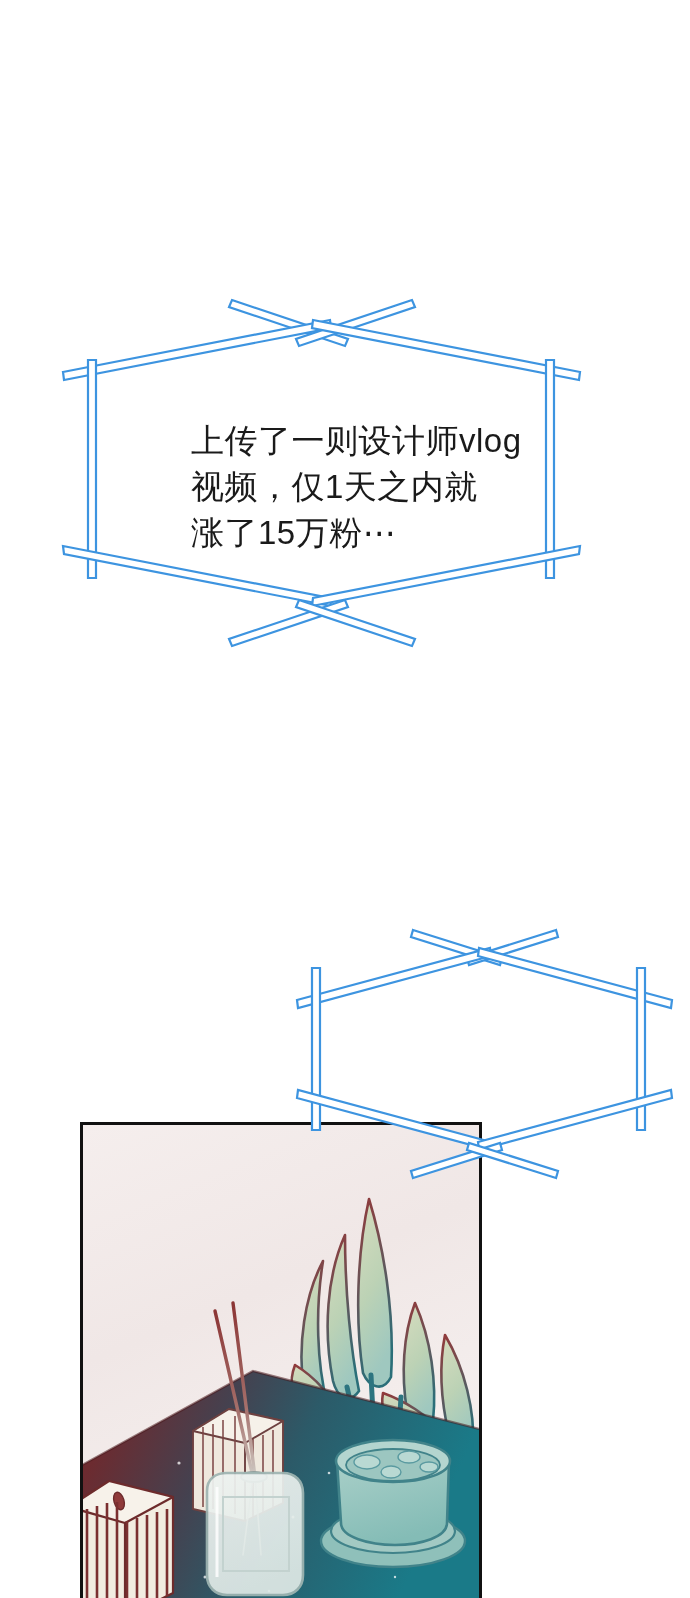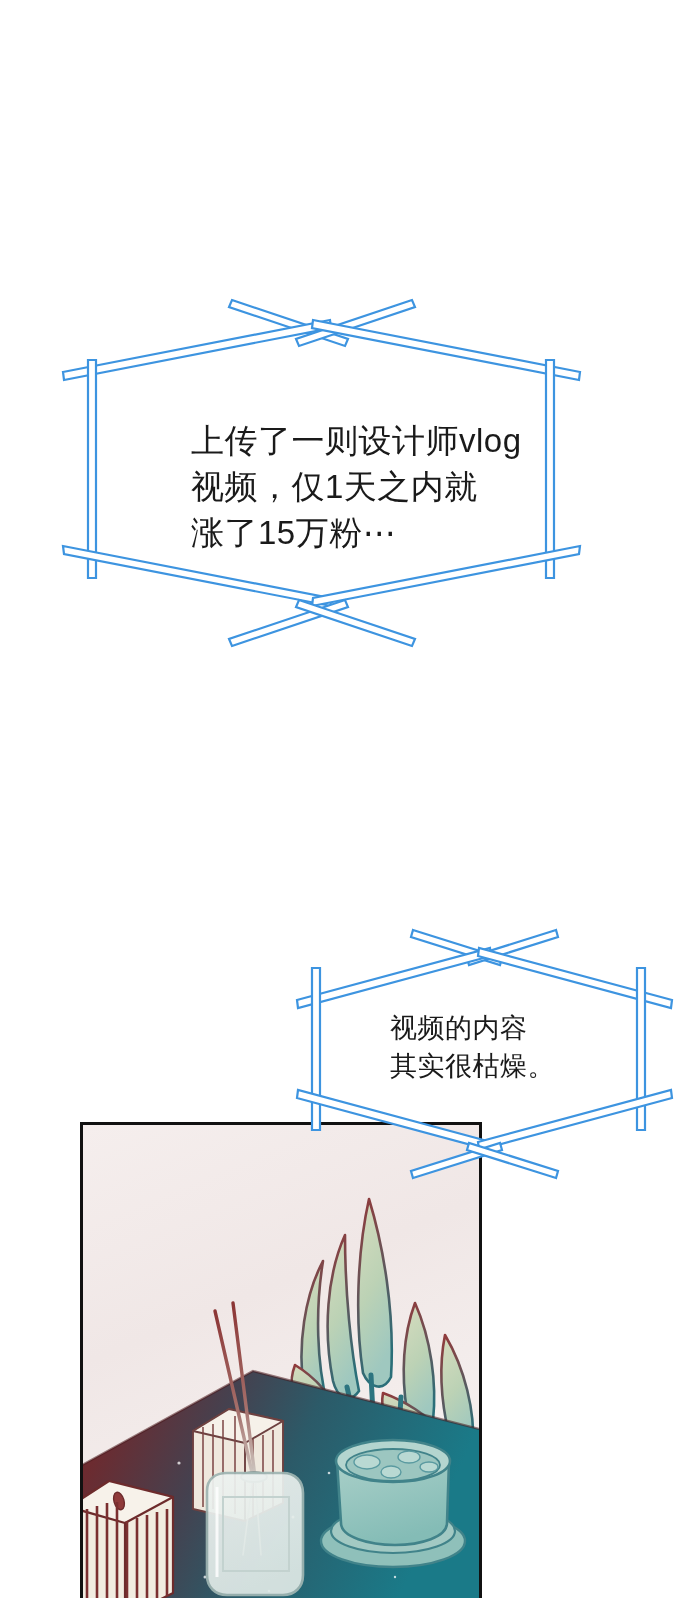--- a/index.html
+++ b/index.html
@@ -277,16 +277,14 @@
 
       <polygon points="297,1098 490,1150 491,1142 298,1090"></polygon>
 
       <polygon points="672,1098 479,1150 478,1142 671,1090"></polygon>
 
       <polygon points="413,1178 502,1150 500,1143 411,1171"></polygon>
 
       <polygon points="556,1178 467,1150 469,1143 558,1171"></polygon>
     </g>
   </svg>
-  <div class="bubble-text" id="bubble2-text">视频的内容
-其实很枯燥。</div>
 
 </div>
 
 </body></html>

